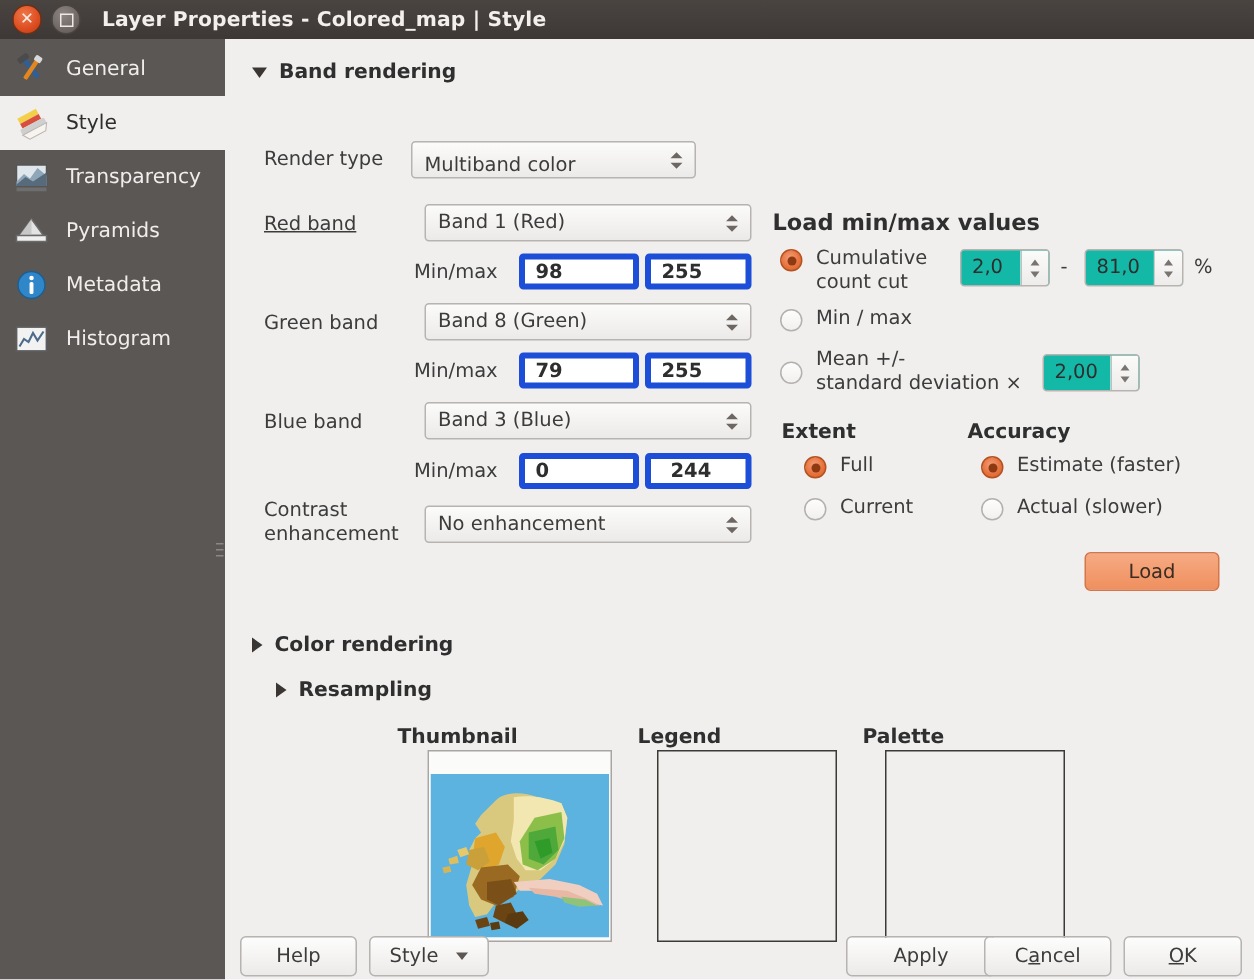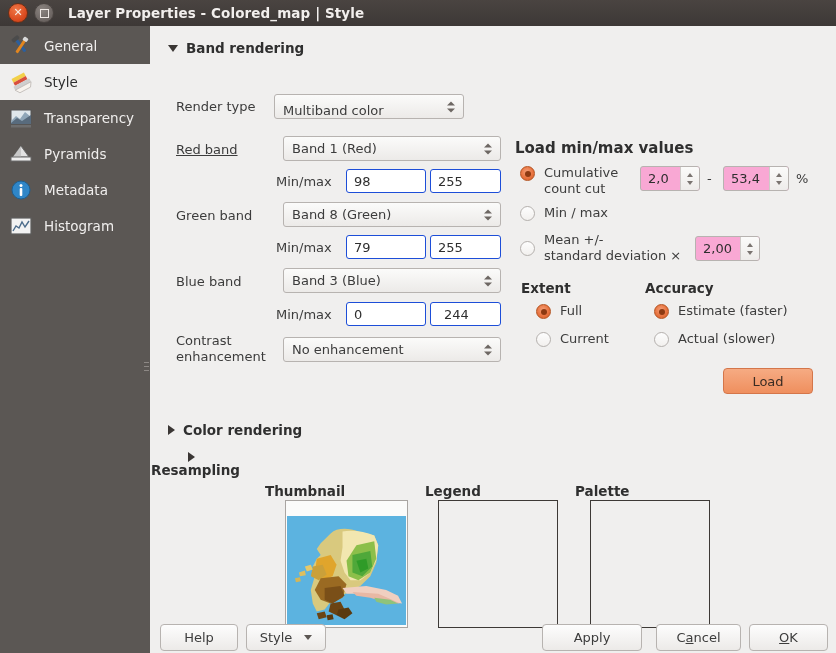--- a/index.html
+++ b/index.html
@@ -159,34 +159,35 @@
     border-left: 4px solid transparent;
     border-right: 4px solid transparent;
     border-top: 4.5px solid #6d6763;
   }
 
   
   .ledit {
     position: absolute;
     height: 24px;
     background: #ffffff;
-    border: 1px solid #1d4ed8;
+    border: 4px solid #1d4ed8;
     border-radius: 3px;
     box-sizing: border-box;
     display: flex; align-items: center;
     padding-left: 7px;
     font-size: 13px;
     color: #2e2e2e;
+    font-weight: bold;
   }
 
   
   .spin {
     position: absolute;
     height: 25px;
-    background: #f9a8d4;
+    background: #14b8a6;
     border: 1px solid #b7b3b0;
     border-radius: 3px;
     box-sizing: border-box;
     display: flex; align-items: center;
     padding-left: 7px;
     font-size: 13px;
     color: #2e2e2e;
   }
   .spin .sarrows {
     position: absolute; right: 0; top: 0; bottom: 0;
@@ -457,21 +458,21 @@
 
     <div class="spin" style="left:490px; top:140px; width:60px;">
       <span>2,0</span>
       <span class="sarrows">
         <i class="sa-up"></i>
           <i class="sa-dn"></i>
       </span>
     </div>
     <div class="lbl" style="left:557px; top:145px;">-</div>
     <div class="spin" style="left:573px; top:140px; width:66px;">
-      <span>53,4</span>
+      <span>81,0</span>
       <span class="sarrows">
         <i class="sa-up"></i>
           <i class="sa-dn"></i>
       </span>
     </div>
     <div class="lbl" style="left:646px; top:145px;">%</div>
 
     <div class="radio" style="left:370px; top:179px;">
       <span class="rdot"></span>
       <span class="rlabel">Min / max</span>
@@ -508,21 +509,21 @@
       <span class="rdot"></span>
       <span class="rlabel">Actual (slower)</span>
     </div>
 
     <div class="btn load" style="left:573px; top:342px; width:90px; height:26px;">Load</div>
 
     <div class="section-head" style="left:18px; top:396px;">
       <span class="tri-right"></span>
       <span>Color rendering</span>
     </div>
-    <div class="section-head" style="left:1px; top:426px;flex-direction:column;">
+    <div class="section-head" style="left:34px; top:426px;">
       <span class="tri-right"></span>
       <span>Resampling</span>
     </div>
 
     <div class="lbl bold" style="left:115px; top:457px; font-size:13.5px;">Thumbnail</div>
     <div class="thumbframe" style="left:135px; top:474px; width:123px; height:128px;">
       <div class="strip"></div>
       <svg class="thumbimg" viewBox="0 0 120 112" preserveAspectRatio="none">
         <rect x="0" y="0" width="120" height="112" fill="#5cb3e0"></rect>
         <g>
@@ -553,21 +554,21 @@
     <div class="prevbox" style="left:288px; top:474px; width:120px; height:128px;"></div>
 
     <div class="lbl bold" style="left:425px; top:457px; font-size:13.5px;">Palette</div>
     <div class="prevbox" style="left:440px; top:474px; width:120px; height:128px;"></div>
 
     <div class="btn" style="left:10px; top:598px; width:78px;">Help</div>
     <div class="btn" style="left:96px; top:598px; width:80px;">
       <span>Style</span>
       <span class="bcaret"></span>
     </div>
-    <div class="btn" style="left:392px; top:598px; width:100px;">Apply</div>
+    <div class="btn" style="left:414px; top:598px; width:100px;">Apply</div>
     <div class="btn" style="left:506px; top:598px; width:85px;">
       <span><span>C</span><span class="um">a</span><span>ncel</span></span>
     </div>
     <div class="btn" style="left:599px; top:598px; width:79px;">
       <span><span class="um">O</span><span>K</span></span>
     </div>
 
   </div>
 </div>
 

